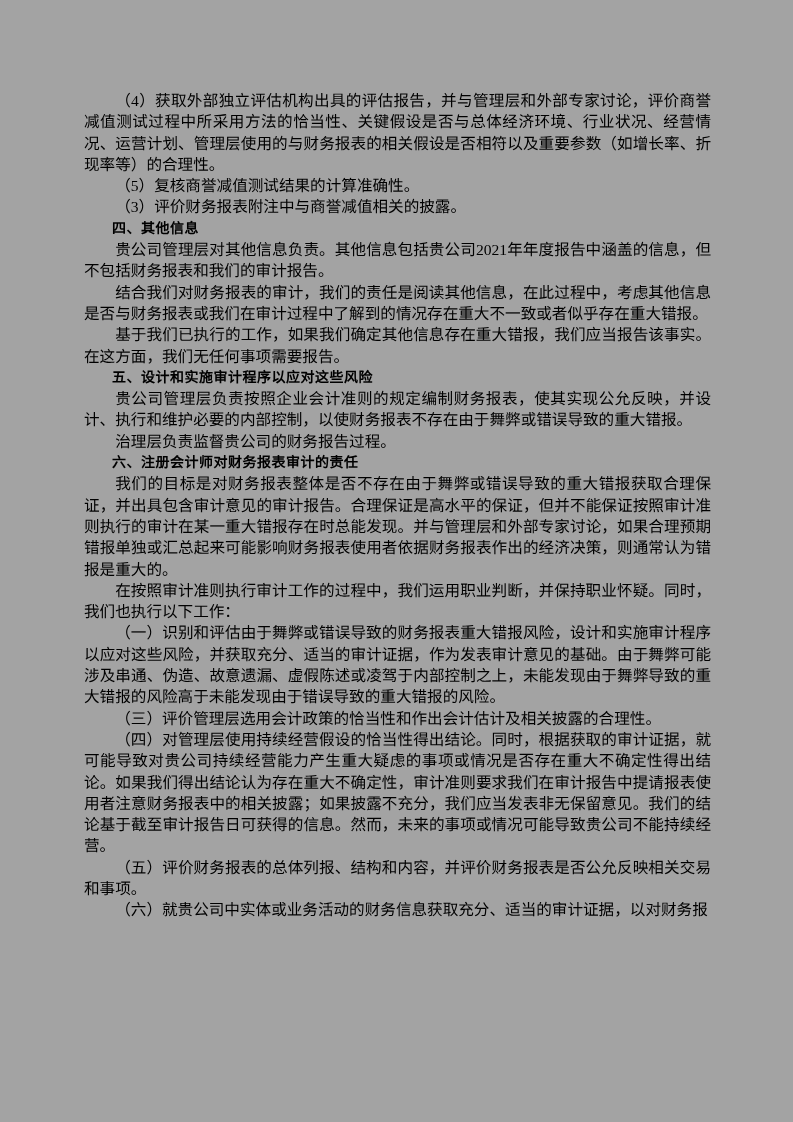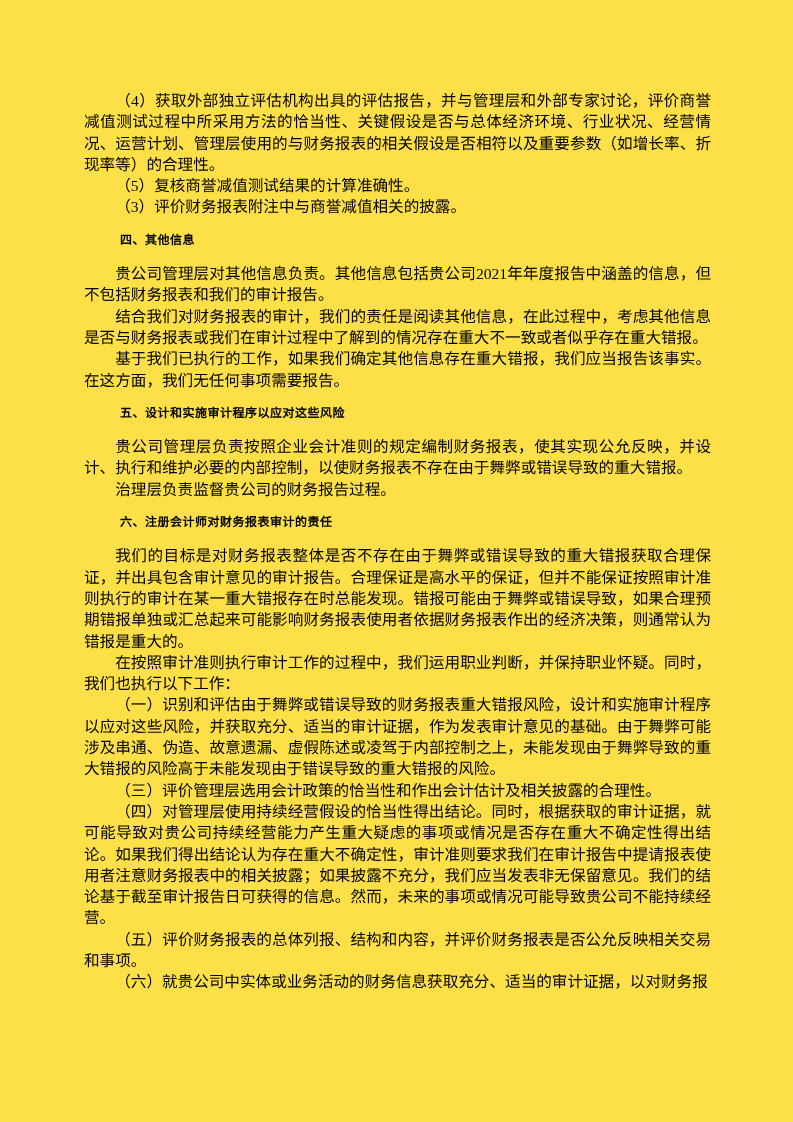--- a/index.html
+++ b/index.html
@@ -5,60 +5,60 @@
   html, body {
     margin: 0;
     padding: 0;
     background: #ffffff;
   }
   .page {
     position: relative;
     width: 793px;
     height: 1122px;
     margin: 0 auto;
-    background: #fde047;
+    background: #a3a3a3;
     color: #000000;
     box-sizing: border-box;
     padding: 90px 82px 0 84px;
     overflow: hidden;
     font-family: "Liberation Serif", "DejaVu Serif", serif;
     font-size: 15.6px;
     line-height: 21.3px;
   }
   .para {
     margin: 0;
     text-indent: 2em;
     text-align: justify;
     word-break: break-all;
   }
   .heading {
-    margin: 12px;
+    margin: 0;
     text-indent: 2em;
     font-family: "Liberation Sans", "DejaVu Sans", sans-serif;
     font-weight: bold;
-    font-size: 12px;
+    font-size: 14px;
     line-height: 21.3px;
     letter-spacing: 0.5px;
   }
 </style>
 </head>
 <body>
 
 <div class="page">
   <p class="para">（4）获取外部独立评估机构出具的评估报告，并与管理层和外部专家讨论，评价商誉减值测试过程中所采用方法的恰当性、关键假设是否与总体经济环境、行业状况、经营情况、运营计划、管理层使用的与财务报表的相关假设是否相符以及重要参数（如增长率、折现率等）的合理性。</p>
   <p class="para">（5）复核商誉减值测试结果的计算准确性。</p>
   <p class="para">（3）评价财务报表附注中与商誉减值相关的披露。</p>
   <h3 class="heading">四、其他信息</h3>
   <p class="para">贵公司管理层对其他信息负责。其他信息包括贵公司2021年年度报告中涵盖的信息，但不包括财务报表和我们的审计报告。</p>
   <p class="para">结合我们对财务报表的审计，我们的责任是阅读其他信息，在此过程中，考虑其他信息是否与财务报表或我们在审计过程中了解到的情况存在重大不一致或者似乎存在重大错报。</p>
   <p class="para">基于我们已执行的工作，如果我们确定其他信息存在重大错报，我们应当报告该事实。在这方面，我们无任何事项需要报告。</p>
   <h3 class="heading">五、设计和实施审计程序以应对这些风险</h3>
   <p class="para">贵公司管理层负责按照企业会计准则的规定编制财务报表，使其实现公允反映，并设计、执行和维护必要的内部控制，以使财务报表不存在由于舞弊或错误导致的重大错报。</p>
   <p class="para">治理层负责监督贵公司的财务报告过程。</p>
   <h3 class="heading">六、注册会计师对财务报表审计的责任</h3>
-  <p class="para">我们的目标是对财务报表整体是否不存在由于舞弊或错误导致的重大错报获取合理保证，并出具包含审计意见的审计报告。合理保证是高水平的保证，但并不能保证按照审计准则执行的审计在某一重大错报存在时总能发现。错报可能由于舞弊或错误导致，如果合理预期错报单独或汇总起来可能影响财务报表使用者依据财务报表作出的经济决策，则通常认为错报是重大的。</p>
+  <p class="para">我们的目标是对财务报表整体是否不存在由于舞弊或错误导致的重大错报获取合理保证，并出具包含审计意见的审计报告。合理保证是高水平的保证，但并不能保证按照审计准则执行的审计在某一重大错报存在时总能发现。并与管理层和外部专家讨论，如果合理预期错报单独或汇总起来可能影响财务报表使用者依据财务报表作出的经济决策，则通常认为错报是重大的。</p>
   <p class="para">在按照审计准则执行审计工作的过程中，我们运用职业判断，并保持职业怀疑。同时，我们也执行以下工作：</p>
   <p class="para">（一）识别和评估由于舞弊或错误导致的财务报表重大错报风险，设计和实施审计程序以应对这些风险，并获取充分、适当的审计证据，作为发表审计意见的基础。由于舞弊可能涉及串通、伪造、故意遗漏、虚假陈述或凌驾于内部控制之上，未能发现由于舞弊导致的重大错报的风险高于未能发现由于错误导致的重大错报的风险。</p>
   <p class="para">（三）评价管理层选用会计政策的恰当性和作出会计估计及相关披露的合理性。</p>
   <p class="para">（四）对管理层使用持续经营假设的恰当性得出结论。同时，根据获取的审计证据，就可能导致对贵公司持续经营能力产生重大疑虑的事项或情况是否存在重大不确定性得出结论。如果我们得出结论认为存在重大不确定性，审计准则要求我们在审计报告中提请报表使用者注意财务报表中的相关披露；如果披露不充分，我们应当发表非无保留意见。我们的结论基于截至审计报告日可获得的信息。然而，未来的事项或情况可能导致贵公司不能持续经营。</p>
   <p class="para">（五）评价财务报表的总体列报、结构和内容，并评价财务报表是否公允反映相关交易和事项。</p>
   <p class="para">（六）就贵公司中实体或业务活动的财务信息获取充分、适当的审计证据，以对财务报</p>
 </div>
 
 </body></html>

